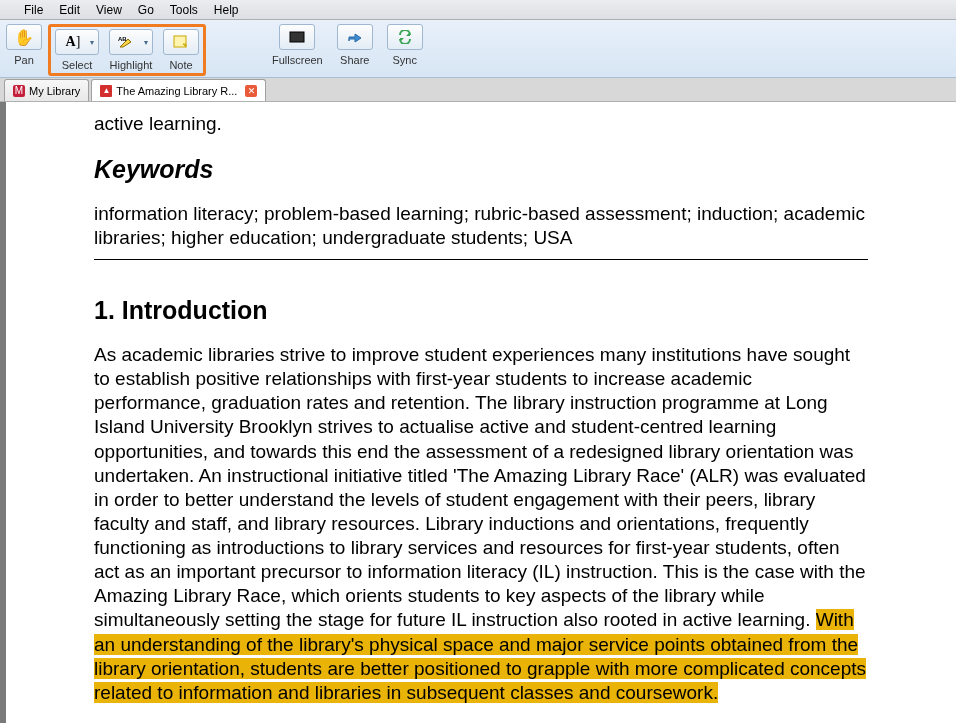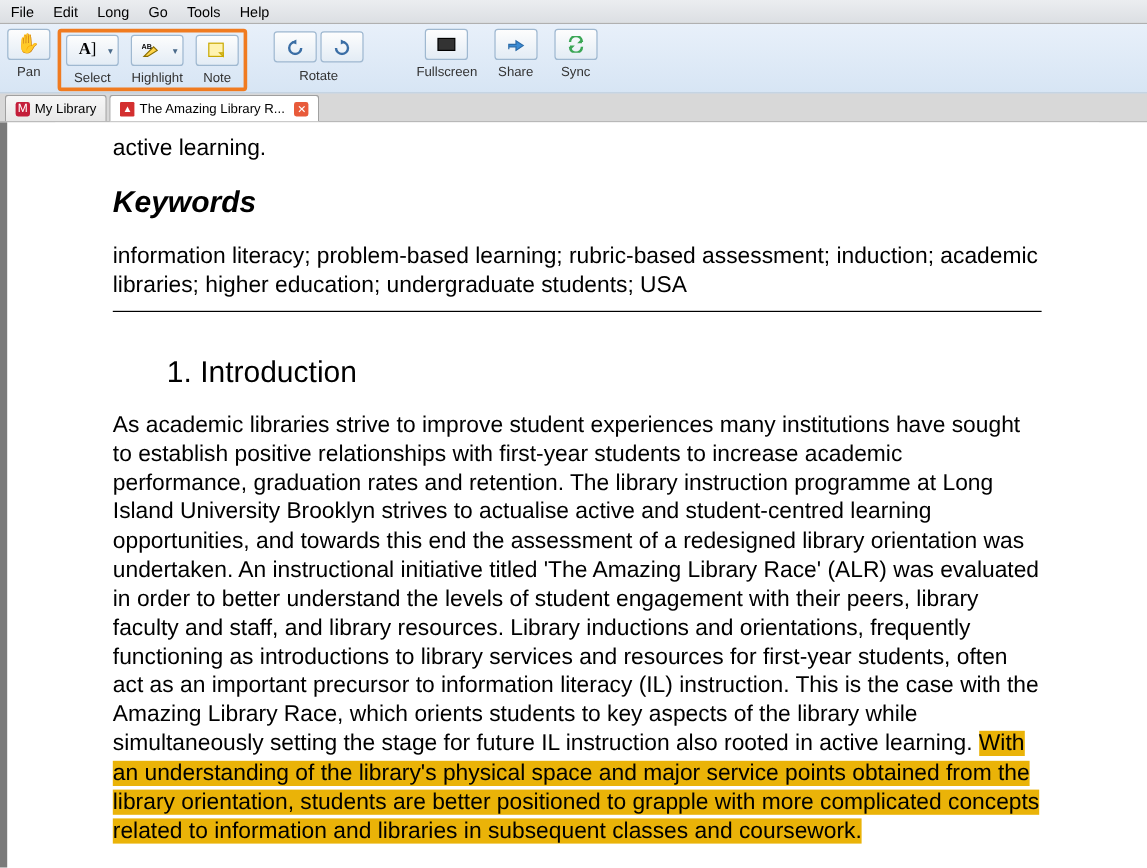--- a/index.html
+++ b/index.html
@@ -1,18 +1,18 @@
 <!DOCTYPE html>
 <html><head>
 <meta charset="utf-8">
 <style>
   * { box-sizing: border-box; margin: 0; padding: 0; }
   html, body { width: 956px; height: 723px; overflow: hidden; font-family: "Segoe UI", Tahoma, sans-serif; background: #fff; }
   
-  .menubar { display: flex; background: linear-gradient(#ebedf0, #dcdfe3); border-bottom: 1px solid #b0b0b0; height: 20px; font-size: 12px; align-items: center; padding-left: 1px; }
+  .menubar { display: flex; background: linear-gradient(#ebedf0, #dcdfe3); border-bottom: 1px solid #b0b0b0; height: 20px; font-size: 12px; align-items: center; padding-left: 16px; }
   .menubar .item { padding: 2px 8px; cursor: default; }
 
   .toolbar { display: flex; background: linear-gradient(#e8f0fa, #d7e5f4); border-bottom: 1px solid #a9bed3; height: 58px; padding: 4px 6px; align-items: flex-start; gap: 0; }
   .tool-row { display: flex; gap: 3px; height: 30px; align-items: center; }
   .tool-btn { width: 36px; height: 26px; background: linear-gradient(#fdfdfd, #e3ecf5); border: 1px solid #9fb8d0; border-radius: 3px; display: flex; align-items: center; justify-content: center; font-size: 14px; cursor: default; position: relative; }
   .tool-btn.split { width: 44px; padding-right: 8px; }
   .tool-btn.split::after { content: "▾"; font-size: 8px; color: #4a6a8a; position: absolute; right: 4px; top: 8px; }
   .tool-label { font-size: 11px; color: #333; margin-top: 4px; text-align: left; }
   .group-col { display: flex; flex-direction: column; align-items: center; }
 
@@ -26,34 +26,34 @@
   .tab-icon.red { background: #c41e3a; color: #fff; border-radius: 2px; }
   .tab-icon.pdf { background: #d32f2f; color: #fff; border-radius: 1px; font-size: 8px; font-weight: bold; }
   .tab-close { width: 12px; height: 12px; background: #e85a3a; color: #fff; font-size: 9px; display: flex; align-items: center; justify-content: center; border-radius: 2px; margin-left: 4px; }
 
   .doc-area { background: #fff; height: 664px; overflow: hidden; position: relative; border-left: 6px solid #7a7a7a; }
   .page { background: #fff; margin: 0 auto; width: 870px; padding: 10px 48px 30px 48px; font-family: Arial, Helvetica, sans-serif; color: #000; }
   .page .frag { font-size: 19px; line-height: 1.3; margin-bottom: 18px; }
   .page h2 { font-size: 25px; font-weight: bold; margin-bottom: 18px; font-style: italic; }
   .page .kw { font-size: 19px; line-height: 1.3; margin-bottom: 8px; }
   .page hr { border: none; border-top: 1px solid #000; margin: 6px 0 36px 0; }
-  .page h3 { font-size: 25px; font-weight: normal; margin-bottom: 18px; margin-left: 45px; }
+  .page h3 { font-size: 25px; font-weight: bold; margin-bottom: 18px; }
   .page p.body { font-size: 19px; line-height: 1.27; text-align: left; }
   .hl { background: #eab308; }
 
   
   svg { display: block; }
 </style>
 </head>
 <body>
 
 <div class="menubar">
   <div class="item">File</div>
   <div class="item">Edit</div>
-  <div class="item">Long</div>
+  <div class="item">View</div>
   <div class="item">Go</div>
   <div class="item">Tools</div>
   <div class="item">Help</div>
 </div>
 
 <div class="toolbar">
 
   <div class="group-col">
     <div class="tool-btn">
       <span class="hand-icon">✋</span>
@@ -89,41 +89,20 @@
               <path d="M10 9 L13 12 L13 9 Z" fill="#e6cf6a" stroke="#c9a800"></path>
             </svg>
         </span>
       </div>
       <div class="tool-label">Note</div>
     </div>
   </div>
 
   <div style="width:22px"></div>
 
-  <div class="group-col">
-    <div class="tool-row">
-      <div class="tool-btn">
-        <span>
-          <svg width="16" height="14" viewBox="0 0 16 14">
-              <path d="M8 3 A5 5 0 1 0 13 8" fill="none" stroke="#3b6ea5" stroke-width="2"></path>
-              <path d="M5 3 L9 1 L9 5 Z" fill="#3b6ea5"></path>
-            </svg>
-        </span>
-      </div>
-      <div class="tool-btn">
-        <span>
-          <svg width="16" height="14" viewBox="0 0 16 14">
-              <path d="M8 3 A5 5 0 1 1 3 8" fill="none" stroke="#3b6ea5" stroke-width="2"></path>
-              <path d="M11 3 L7 1 L7 5 Z" fill="#3b6ea5"></path>
-            </svg>
-        </span>
-      </div>
-    </div>
-    <div class="tool-label">Rotate</div>
-  </div>
 
   <div style="width:22px"></div>
 
 
   <div style="width:22px"></div>
 
   <div class="group-col">
     <div class="tool-btn">
       <span>
         <svg width="16" height="12" viewBox="0 0 16 12">

